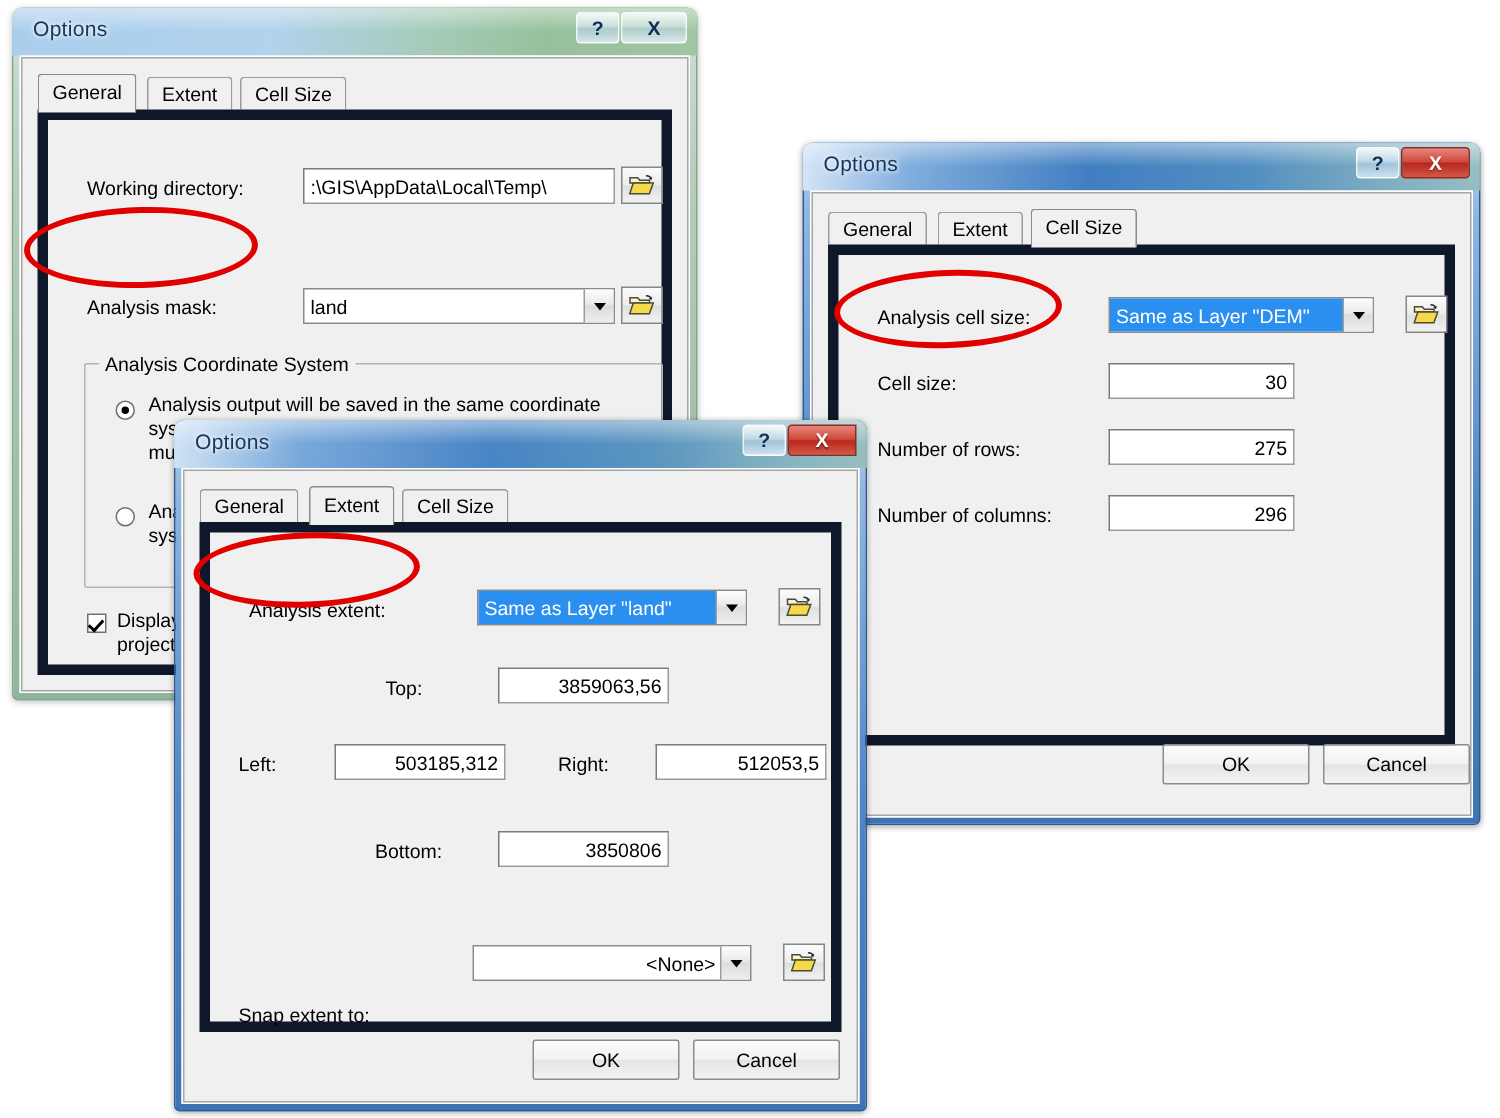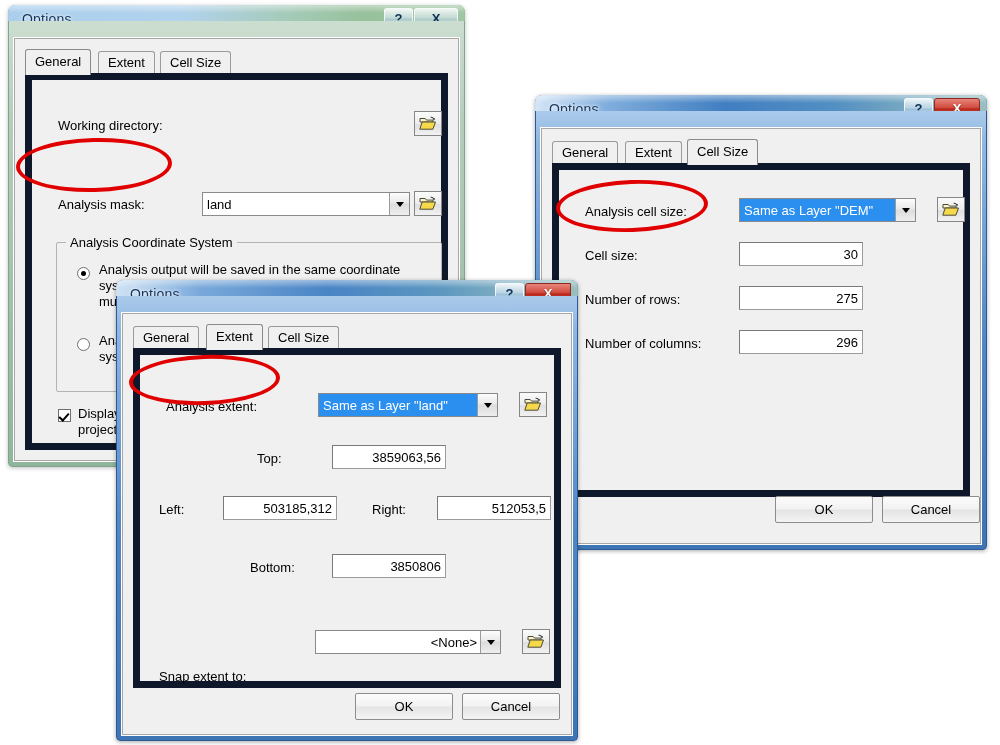--- a/index.html
+++ b/index.html
@@ -22,21 +22,21 @@
     background:linear-gradient(to bottom,#b9d4ef 0%,#8fb7e2 10%,#4f86c6 55%,#3e74b4 100%);
     border:1px solid #2c5a94;
     box-shadow:0 1px 4px rgba(0,0,0,.35);
   }
   .frame.green{
     background:linear-gradient(to bottom,#cfe0d3 0%,#b6cdbc 25%,#9dbfa8 70%,#8fb69c 100%);
     border:1px solid #7fa58c;
     box-shadow:0 1px 4px rgba(0,0,0,.25);
   }
   .titlebar{
-    position:absolute;left:0;right:0;top:0;height:16px;
+    position:absolute;left:0;right:0;top:0;height:32px;
     border-radius:7px 7px 0 0;
     overflow:hidden;
   }
   .titlebar.glass-green{
     background:
       linear-gradient(to right,
         rgba(168,205,238,.95) 0%,
         rgba(176,210,238,.95) 38%,
         rgba(160,200,180,.9) 62%,
         rgba(146,190,150,.92) 78%,
@@ -202,20 +202,21 @@
 
       <div class="tabstrip">
         <div class="tab selected" style="left:0;">General</div>
         <div class="tab" style="left:73px;">Extent</div>
         <div class="tab" style="left:135px;">Cell Size</div>
       </div>
 
       <div class="tabpage">
 
         <div class="lbl" style="left:26px;top:38px;">Working directory:</div>
+        <div class="txtbox" style="left:170px;top:32px;width:208px;">:\GIS\AppData\Local\Temp\</div>
         <div class="foldbtn" style="left:382px;top:31px;">
           <svg width="18" height="15" viewBox="0 0 18 15">
             <path d="M1 2.5h5.2l1.3 1.6H14V6H1z" fill="#fdf3c6" stroke="#4a4a38" stroke-width="1"></path>
             <path d="M3.2 6h13.3l-2.6 7.2H0.8z" fill="#f5d94a" stroke="#4a4a38" stroke-width="1"></path>
             <path d="M11.6 1.2c2 .1 3.3 1 3.6 2.2" fill="none" stroke="#2b2b2b" stroke-width="1"></path>
             <path d="M15.9 2.0l-.7 2.2-1.7-1.4z" fill="#2b2b2b"></path>
           </svg>
         </div>
 
         <div class="lbl" style="left:26px;top:117px;">Analysis mask:</div>

